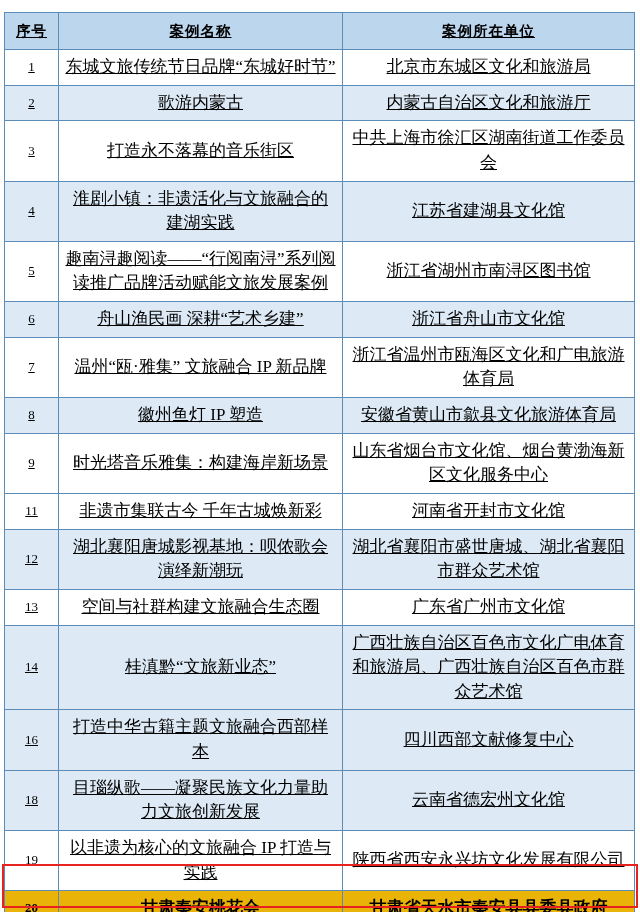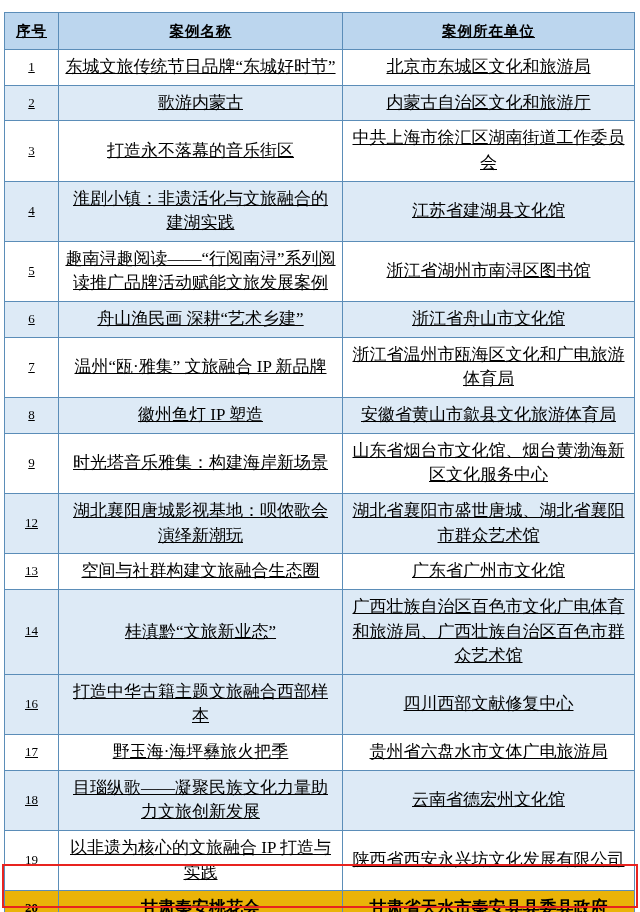--- a/index.html
+++ b/index.html
@@ -138,44 +138,44 @@
       <tr class="even">
         <td class="col-no">8</td>
         <td class="col-name">徽州鱼灯 IP 塑造</td>
         <td class="col-unit">安徽省黄山市歙县文化旅游体育局</td>
       </tr>
       <tr class="odd">
         <td class="col-no">9</td>
         <td class="col-name">时光塔音乐雅集：构建海岸新场景</td>
         <td class="col-unit">山东省烟台市文化馆、烟台黄渤海新区文化服务中心</td>
       </tr>
+      <tr class="odd">
+        <td class="col-no">11</td>
+        <td class="col-name">非遗市集联古今 千年古城焕新彩</td>
+        <td class="col-unit">河南省开封市文化馆</td>
+      </tr>
       <tr class="even">
         <td class="col-no">12</td>
         <td class="col-name">湖北襄阳唐城影视基地：呗侬歌会 演绎新潮玩</td>
         <td class="col-unit">湖北省襄阳市盛世唐城、湖北省襄阳市群众艺术馆</td>
       </tr>
       <tr class="odd">
         <td class="col-no">13</td>
         <td class="col-name">空间与社群构建文旅融合生态圈</td>
         <td class="col-unit">广东省广州市文化馆</td>
       </tr>
       <tr class="even">
         <td class="col-no">14</td>
         <td class="col-name">桂滇黔“文旅新业态”</td>
         <td class="col-unit">广西壮族自治区百色市文化广电体育和旅游局、广西壮族自治区百色市群众艺术馆</td>
       </tr>
       <tr class="even">
         <td class="col-no">16</td>
         <td class="col-name">打造中华古籍主题文旅融合西部样本</td>
         <td class="col-unit">四川西部文献修复中心</td>
-      </tr>
-      <tr class="odd">
-        <td class="col-no">17</td>
-        <td class="col-name">野玉海·海坪彝旅火把季</td>
-        <td class="col-unit">贵州省六盘水市文体广电旅游局</td>
       </tr>
       <tr class="even">
         <td class="col-no">18</td>
         <td class="col-name">目瑙纵歌——凝聚民族文化力量助力文旅创新发展</td>
         <td class="col-unit">云南省德宏州文化馆</td>
       </tr>
       <tr class="odd">
         <td class="col-no">19</td>
         <td class="col-name">以非遗为核心的文旅融合 IP 打造与实践</td>
         <td class="col-unit">陕西省西安永兴坊文化发展有限公司</td>

